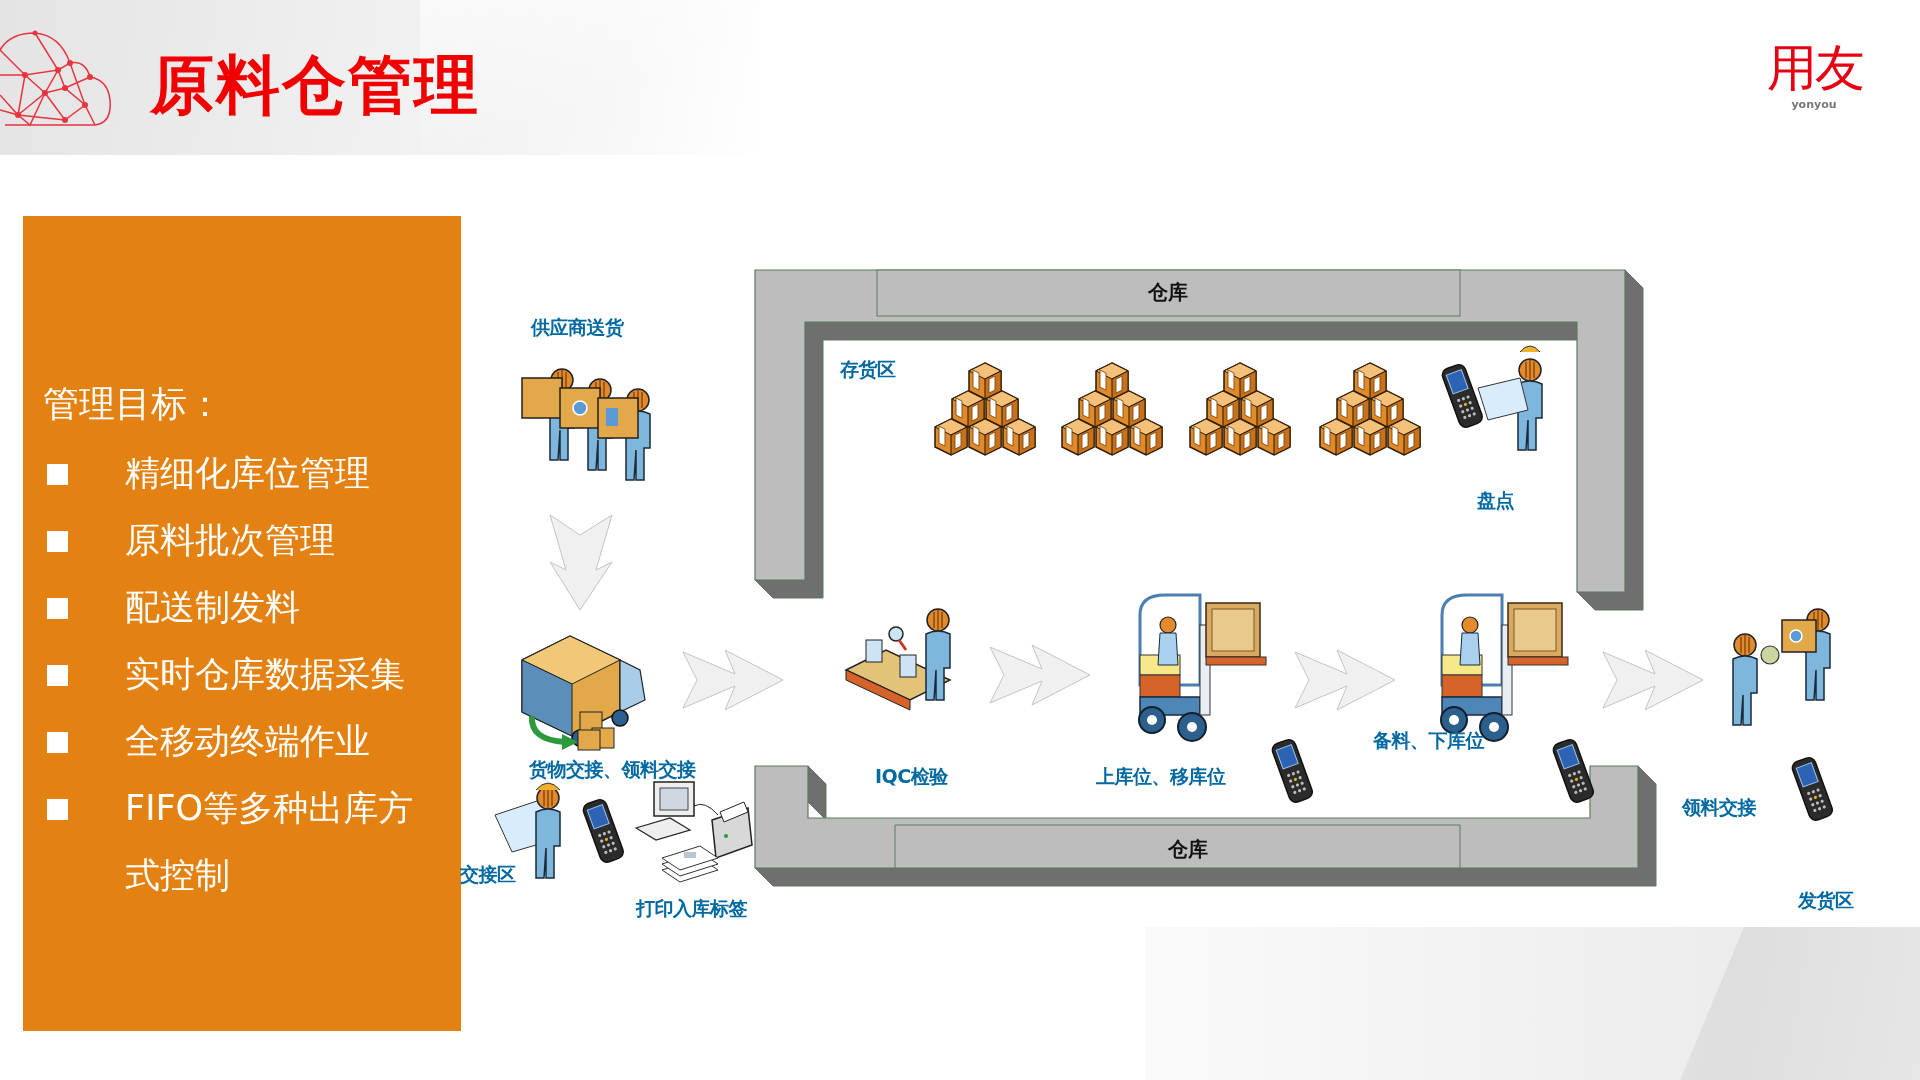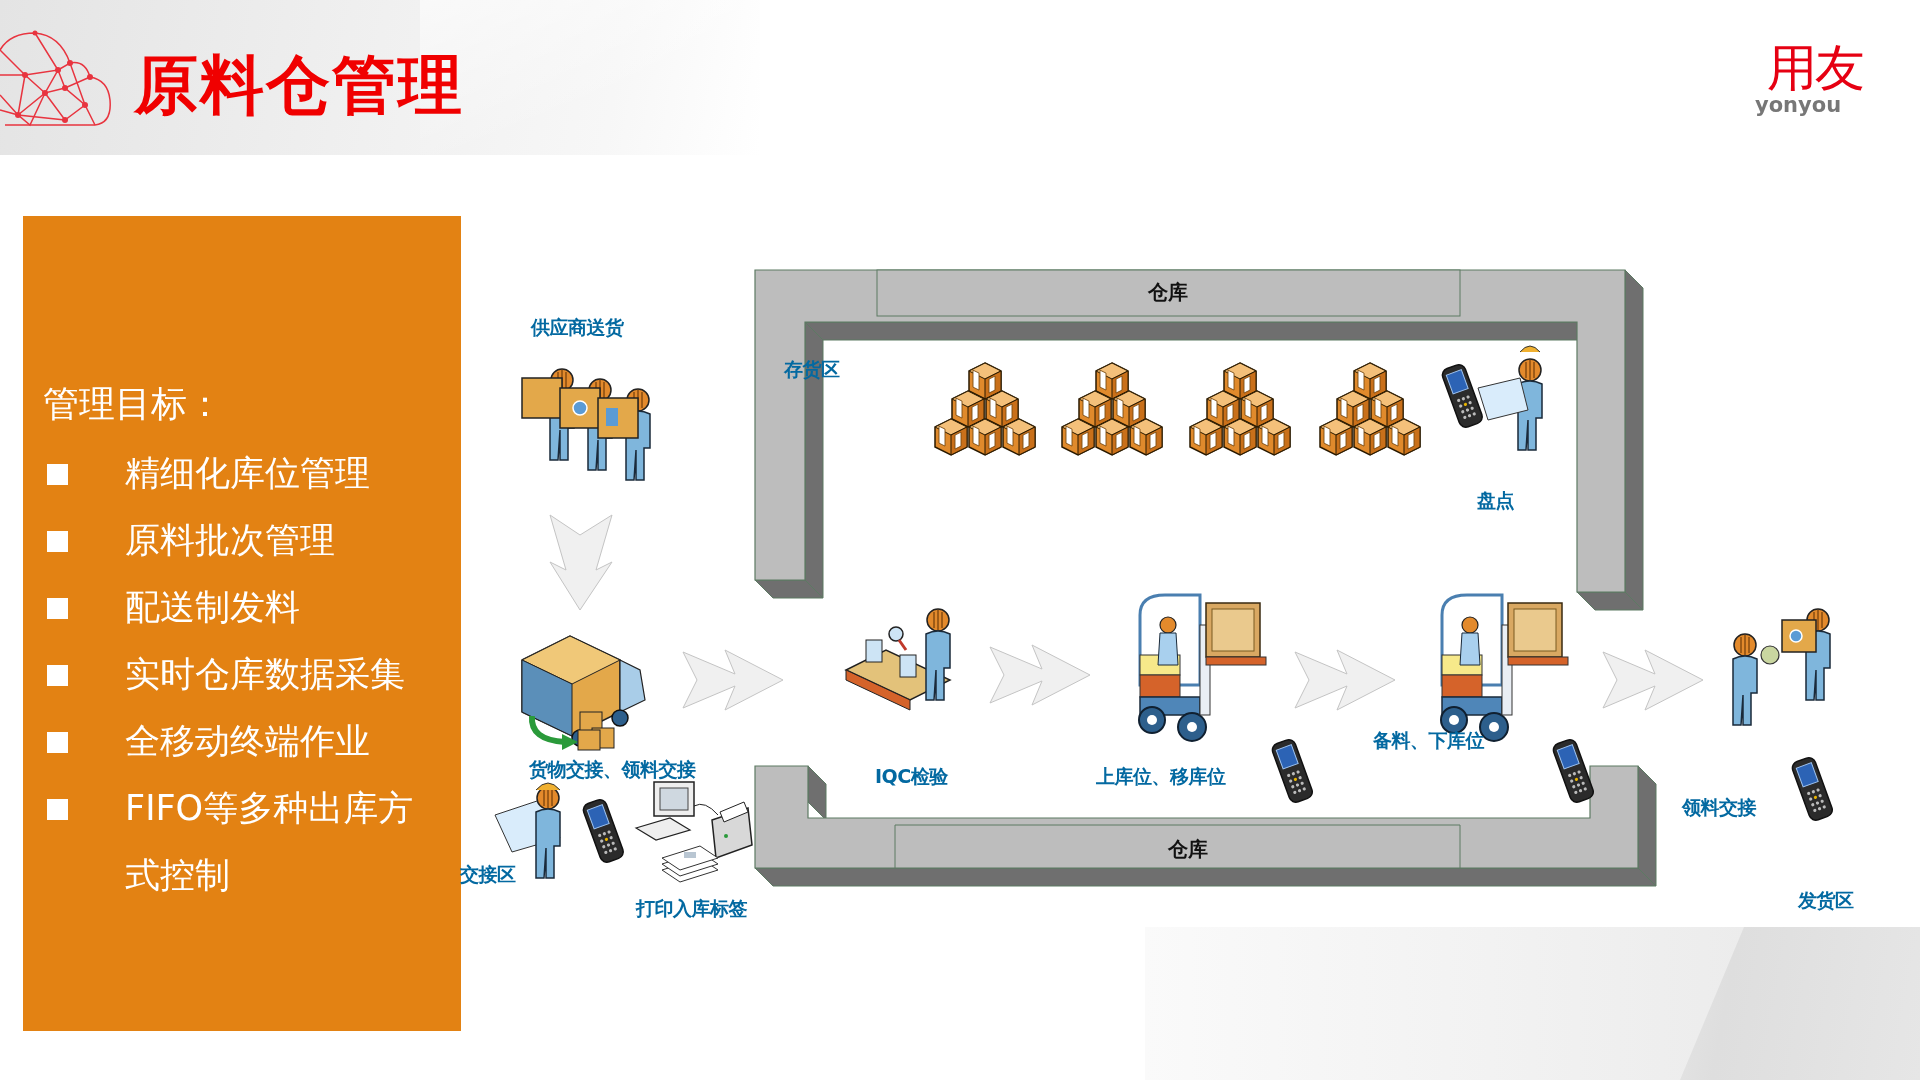--- a/index.html
+++ b/index.html
@@ -10,26 +10,26 @@
     background: linear-gradient(100deg, #e4e4e4 0%, #efefef 45%, #f7f7f7 80%, rgba(255,255,255,0) 100%); }
   .bg-top-facet { position: absolute; left: 420px; top: 0; width: 360px; height: 155px;
     background: linear-gradient(160deg, rgba(255,255,255,0.6) 0%, rgba(255,255,255,0) 60%); }
   .bg-bottom { position: absolute; left: 1145px; top: 927px; width: 775px; height: 153px;
     background: linear-gradient(90deg, #fafafa 0%, #f1f1f1 50%, #e8e8e8 100%); }
   .bg-bottom-facet { position: absolute; left: 1600px; top: 927px; width: 320px; height: 153px;
     background: linear-gradient(100deg, rgba(210,210,210,0) 0%, #dedede 40%, #e6e6e6 100%);
     clip-path: polygon(45% 0, 100% 0, 100% 100%, 25% 100%); }
 
   .cloud-logo { position: absolute; left: 0; top: 15px; width: 115px; height: 120px; }
-  .page-title { position: absolute; left: 134px; top: 40px; font-size: 64px; font-weight: bold;
+  .page-title { position: absolute; left: 150px; top: 40px; font-size: 64px; font-weight: bold;
     color: #f00000; letter-spacing: 2px; line-height: 90px; }
 
   .brand { position: absolute; left: 1755px; top: 40px; width: 120px; text-align: center; }
   .brand-cn { font-size: 50px; font-weight: normal; color: #e60012; line-height: 56px; letter-spacing: -2px; }
-  .brand-en { font-size: 21px; font-weight: bold; color: #777777; line-height: 18px; text-align: left; padding-right: 2px; }
+  .brand-en { font-size: 11px; font-weight: bold; color: #777777; line-height: 18px; text-align: center; padding-right: 2px; }
 
   .goals-panel { position: absolute; left: 23px; top: 216px; width: 438px; height: 815px; background: #e38213; }
   .goals-heading { position: absolute; left: 20px; top: 163px; font-size: 36px; color: #ffffff; line-height: 50px; }
   .goal-item { position: absolute; left: 20px; width: 410px; color: #ffffff; font-size: 35px; line-height: 67px; }
   .goal-bullet { position: absolute; left: 4px; top: 24px; width: 21px; height: 21px; background: #ffffff; }
   .goal-text { position: absolute; left: 82px; top: 0; white-space: nowrap; }
 
   .diagram { position: absolute; left: 0; top: 0; width: 1739px; height: 1080px; }
   .lbl { position: absolute; font-size: 19px; font-weight: bold; color: #0369a1; white-space: nowrap; line-height: 24px; letter-spacing: -0.5px; }
   .wall-label { position: absolute; font-size: 20px; font-weight: bold; color: #111111; white-space: nowrap; }
@@ -285,21 +285,21 @@
       <use href="#worker" x="1818" y="660"></use>
       <circle cx="1770" cy="655" r="9" fill="#c9d6a0" stroke="#333" stroke-width="1.2"></circle>
       <rect x="1782" y="620" width="34" height="32" fill="#e3a84a" stroke="#222" stroke-width="1.5"></rect>
       <circle cx="1796" cy="636" r="6" fill="#5b9bd5" stroke="#fff" stroke-width="1.5"></circle>
     </g>
   </svg>
 
   <div class="wall-label" style="left:1148px;top:279px">仓库</div>
   <div class="wall-label" style="left:1168px;top:836px">仓库</div>
 
-  <div class="lbl" style="left:784px;top:357px">存货区</div>
+  <div class="lbl" style="left:840px;top:357px">存货区</div>
   <div class="lbl" style="left:460px;top:862px">交接区</div>
   <div class="lbl" style="left:1798px;top:888px">发货区</div>
 
   <div class="lbl" style="left:531px;top:315px">供应商送货</div>
   <div class="lbl" style="left:529px;top:757px">货物交接、领料交接</div>
   <div class="lbl" style="left:636px;top:896px">打印入库标签</div>
   <div class="lbl" style="left:875px;top:764px">IQC检验</div>
   <div class="lbl" style="left:1096px;top:764px">上库位、移库位</div>
   <div class="lbl" style="left:1373px;top:728px">备料、下库位</div>
   <div class="lbl" style="left:1682px;top:795px">领料交接</div>

